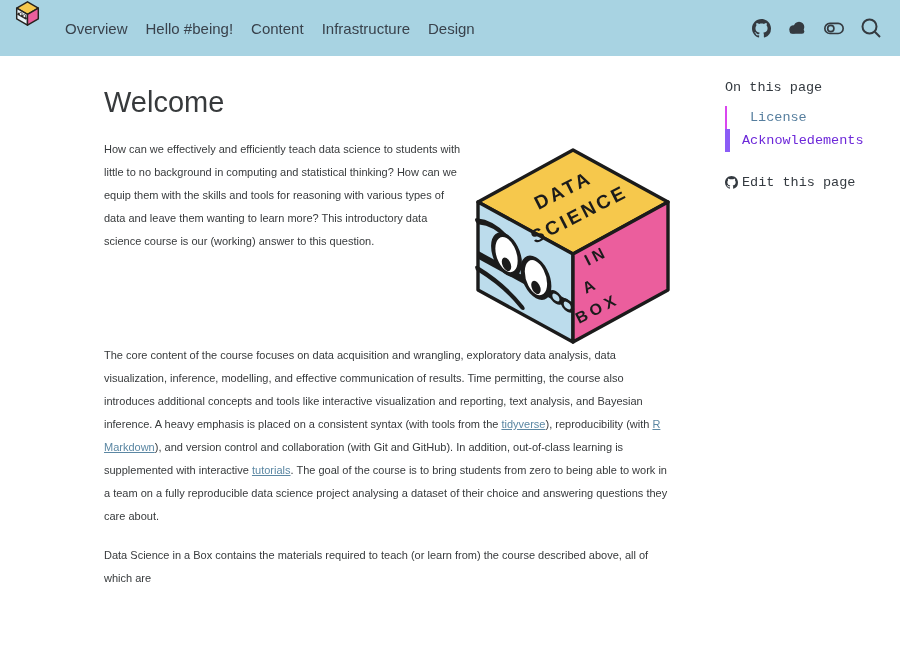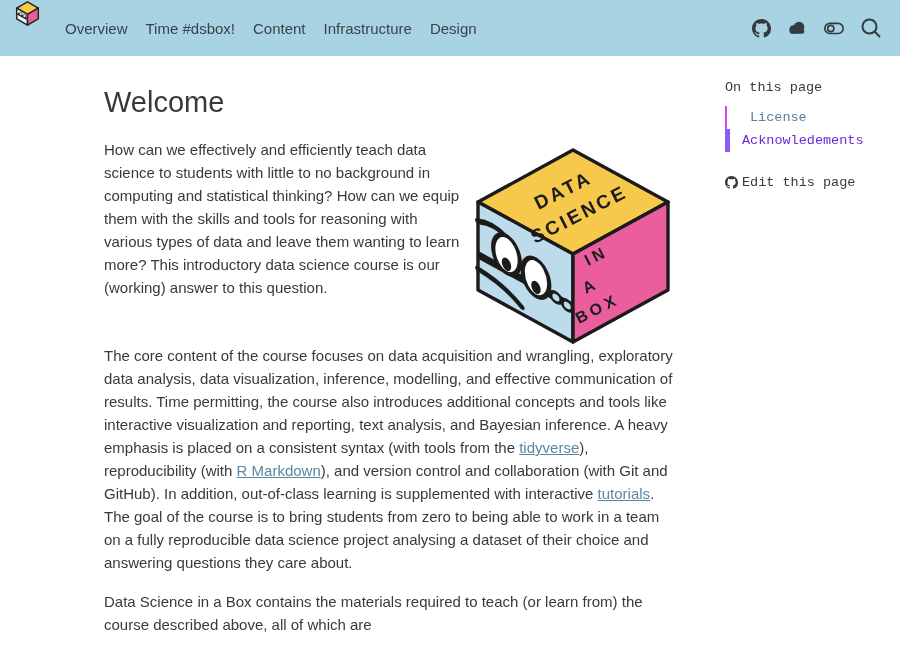--- a/index.html
+++ b/index.html
@@ -13,21 +13,21 @@
   .nav-links { display:flex; align-items:center; margin-left:15px; }
   .nav-links a { display:block; padding:6px 9px; font-size:15px; color:#39424c;
     text-decoration:none; cursor:pointer; }
   .nav-tools { margin-left:auto; display:flex; align-items:center; gap:15px; }
   .nav-tools .tool { display:flex; align-items:center; cursor:pointer; color:#343a40; }
 
   
   .layout { position:relative; width:900px; height:612px; background:#fff; }
   main { margin-left:104px; width:572px; padding-top:26px; }
   h1 { font-size:29px; font-weight:400; color:#373a3c; line-height:40px; margin-bottom:16px; }
-  p { font-size:15px; line-height:23px; color:#373a3c; margin-bottom:16px; }
+  p { font-size:11px; line-height:23px; color:#373a3c; margin-bottom:16px; }
   p a { color:#5b87a3; text-decoration:underline; cursor:pointer; }
 
   .intro-row { display:flex; justify-content:space-between; align-items:flex-start; }
   .intro-text { width:362px; }
   figure.cube { width:206px; height:200px; margin-top:6px; }
 
   
   aside { position:absolute; left:725px; top:24px; width:185px; font-size:13.5px;font-family:Liberation Mono, monospace; }
   .toc-title { color:#343a40; margin-bottom:11px; }
   .toc-list { list-style:none; }
@@ -52,21 +52,21 @@
       <path d="M3 9 L15 16 L15 28 L3 21 Z" fill="#e8f2f7"></path>
       <path d="M15 16 L27 9 L27 21 L15 28 Z" fill="#eb5e9d"></path>
     </g>
     <path d="M4 15 L14 21" stroke="#26231f" stroke-width="2.4"></path>
     <circle cx="7.5" cy="15.5" r="1.6" fill="#fff" stroke="#26231f" stroke-width="0.8"></circle>
     <circle cx="11.5" cy="17.8" r="1.6" fill="#fff" stroke="#26231f" stroke-width="0.8"></circle>
   </svg>
 
   <nav class="nav-links">
     <a>Overview</a>
-    <a>Time #dsbox!</a>
+    <a>Hello #being!</a>
     <a>Content</a>
     <a>Infrastructure</a>
     <a>Design</a>
   </nav>
 
   <div class="nav-tools">
     <span class="tool">
       <svg width="19" height="19" viewBox="0 0 16 16" fill="#343a40">
         <path d="M8 0C3.58 0 0 3.58 0 8c0 3.54 2.29 6.53 5.47 7.59.4.07.55-.17.55-.38 0-.19-.01-.82-.01-1.49-2.01.37-2.53-.49-2.69-.94-.09-.23-.48-.94-.82-1.13-.28-.15-.68-.52-.01-.53.63-.01 1.08.58 1.23.82.72 1.21 1.87.87 2.33.66.07-.52.28-.87.51-1.07-1.78-.2-3.64-.89-3.64-3.95 0-.87.31-1.59.82-2.15-.08-.2-.36-1.02.08-2.12 0 0 .67-.21 2.2.82.64-.18 1.32-.27 2-.27s1.36.09 2 .27c1.53-1.04 2.2-.82 2.2-.82.44 1.1.16 1.92.08 2.12.51.56.82 1.27.82 2.15 0 3.07-1.87 3.75-3.65 3.95.29.25.54.73.54 1.48 0 1.07-.01 1.93-.01 2.2 0 .21.15.46.55.38A8.01 8.01 0 0 0 16 8c0-4.42-3.58-8-8-8z"></path>
       </svg>

